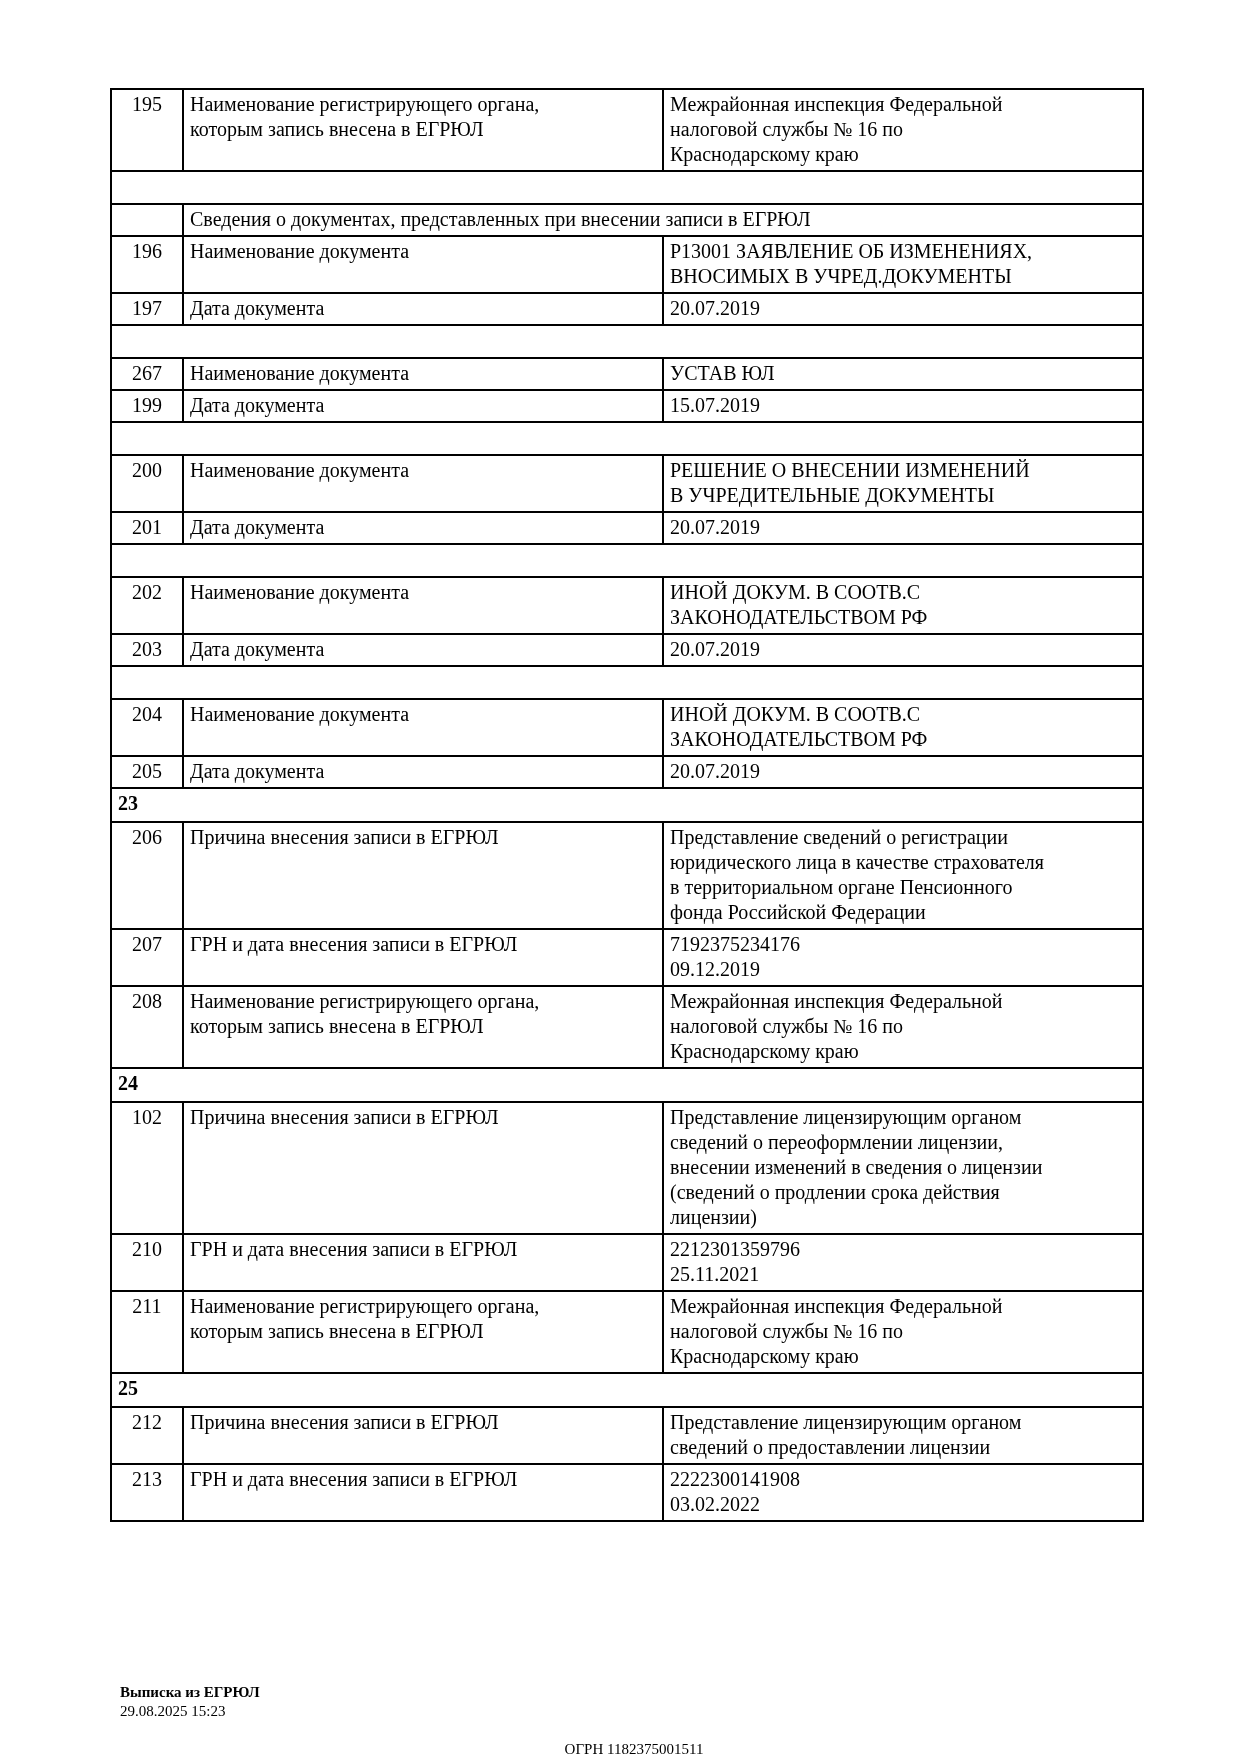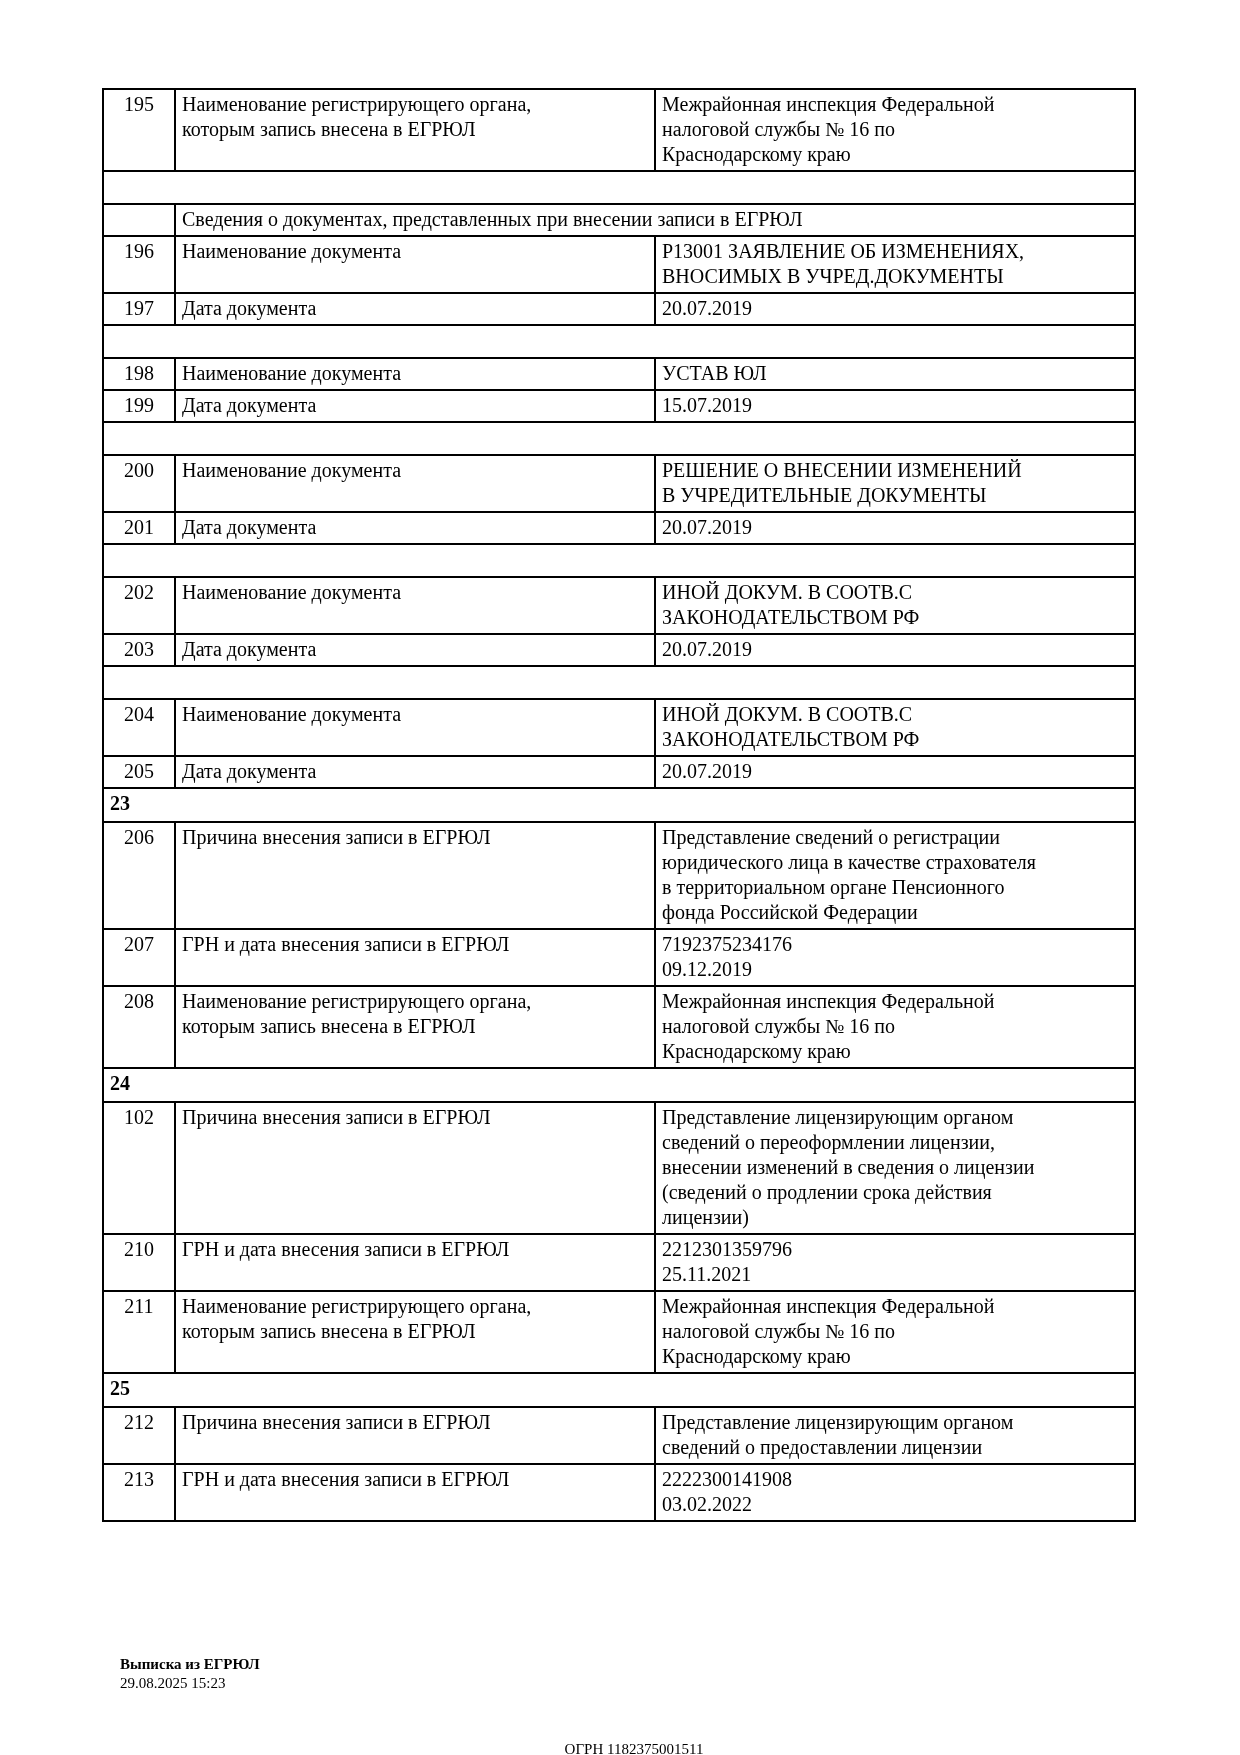--- a/index.html
+++ b/index.html
@@ -12,21 +12,21 @@
     position: relative;
     width: 1240px;
     height: 1755px;
     background: #ffffff;
     color: #000000;
     font-family: "Liberation Serif", "DejaVu Serif", serif;
     overflow: hidden;
   }
   table.egrul {
     position: absolute;
-    left: 102px;
+    left: 110px;
     top: 88px;
     width: 1032px;
     border-collapse: collapse;
     table-layout: fixed;
   }
   table.egrul td {
     border: 2px solid #000000;
     vertical-align: top;
     padding: 2px 6px 3px 6px;
     font-size: 20px;
@@ -56,20 +56,21 @@
   }
   .footer-left {
     position: absolute;
     left: 120px;
     top: 1655px;
     font-size: 15px;
     line-height: 19px;
   }
   .footer-title {
     font-weight: bold;
+    margin-top: 28px;
   }
   .footer-center {
     position: absolute;
     left: 118px;
     top: 1740px;
     width: 1032px;
     text-align: center;
     font-size: 15px;
     line-height: 19px;
   }
@@ -118,21 +119,21 @@
         </tr>
         <tr>
           <td class="num">197</td>
           <td class="lbl">Дата документа</td>
           <td class="val">20.07.2019</td>
         </tr>
         <tr>
           <td class="sep" colspan="3"></td>
         </tr>
         <tr>
-          <td class="num">198</td>
+          <td class="num">267</td>
           <td class="lbl">Наименование документа</td>
           <td class="val">УСТАВ ЮЛ</td>
         </tr>
         <tr>
           <td class="num">199</td>
           <td class="lbl">Дата документа</td>
           <td class="val">15.07.2019</td>
         </tr>
         <tr>
           <td class="sep" colspan="3"></td>

